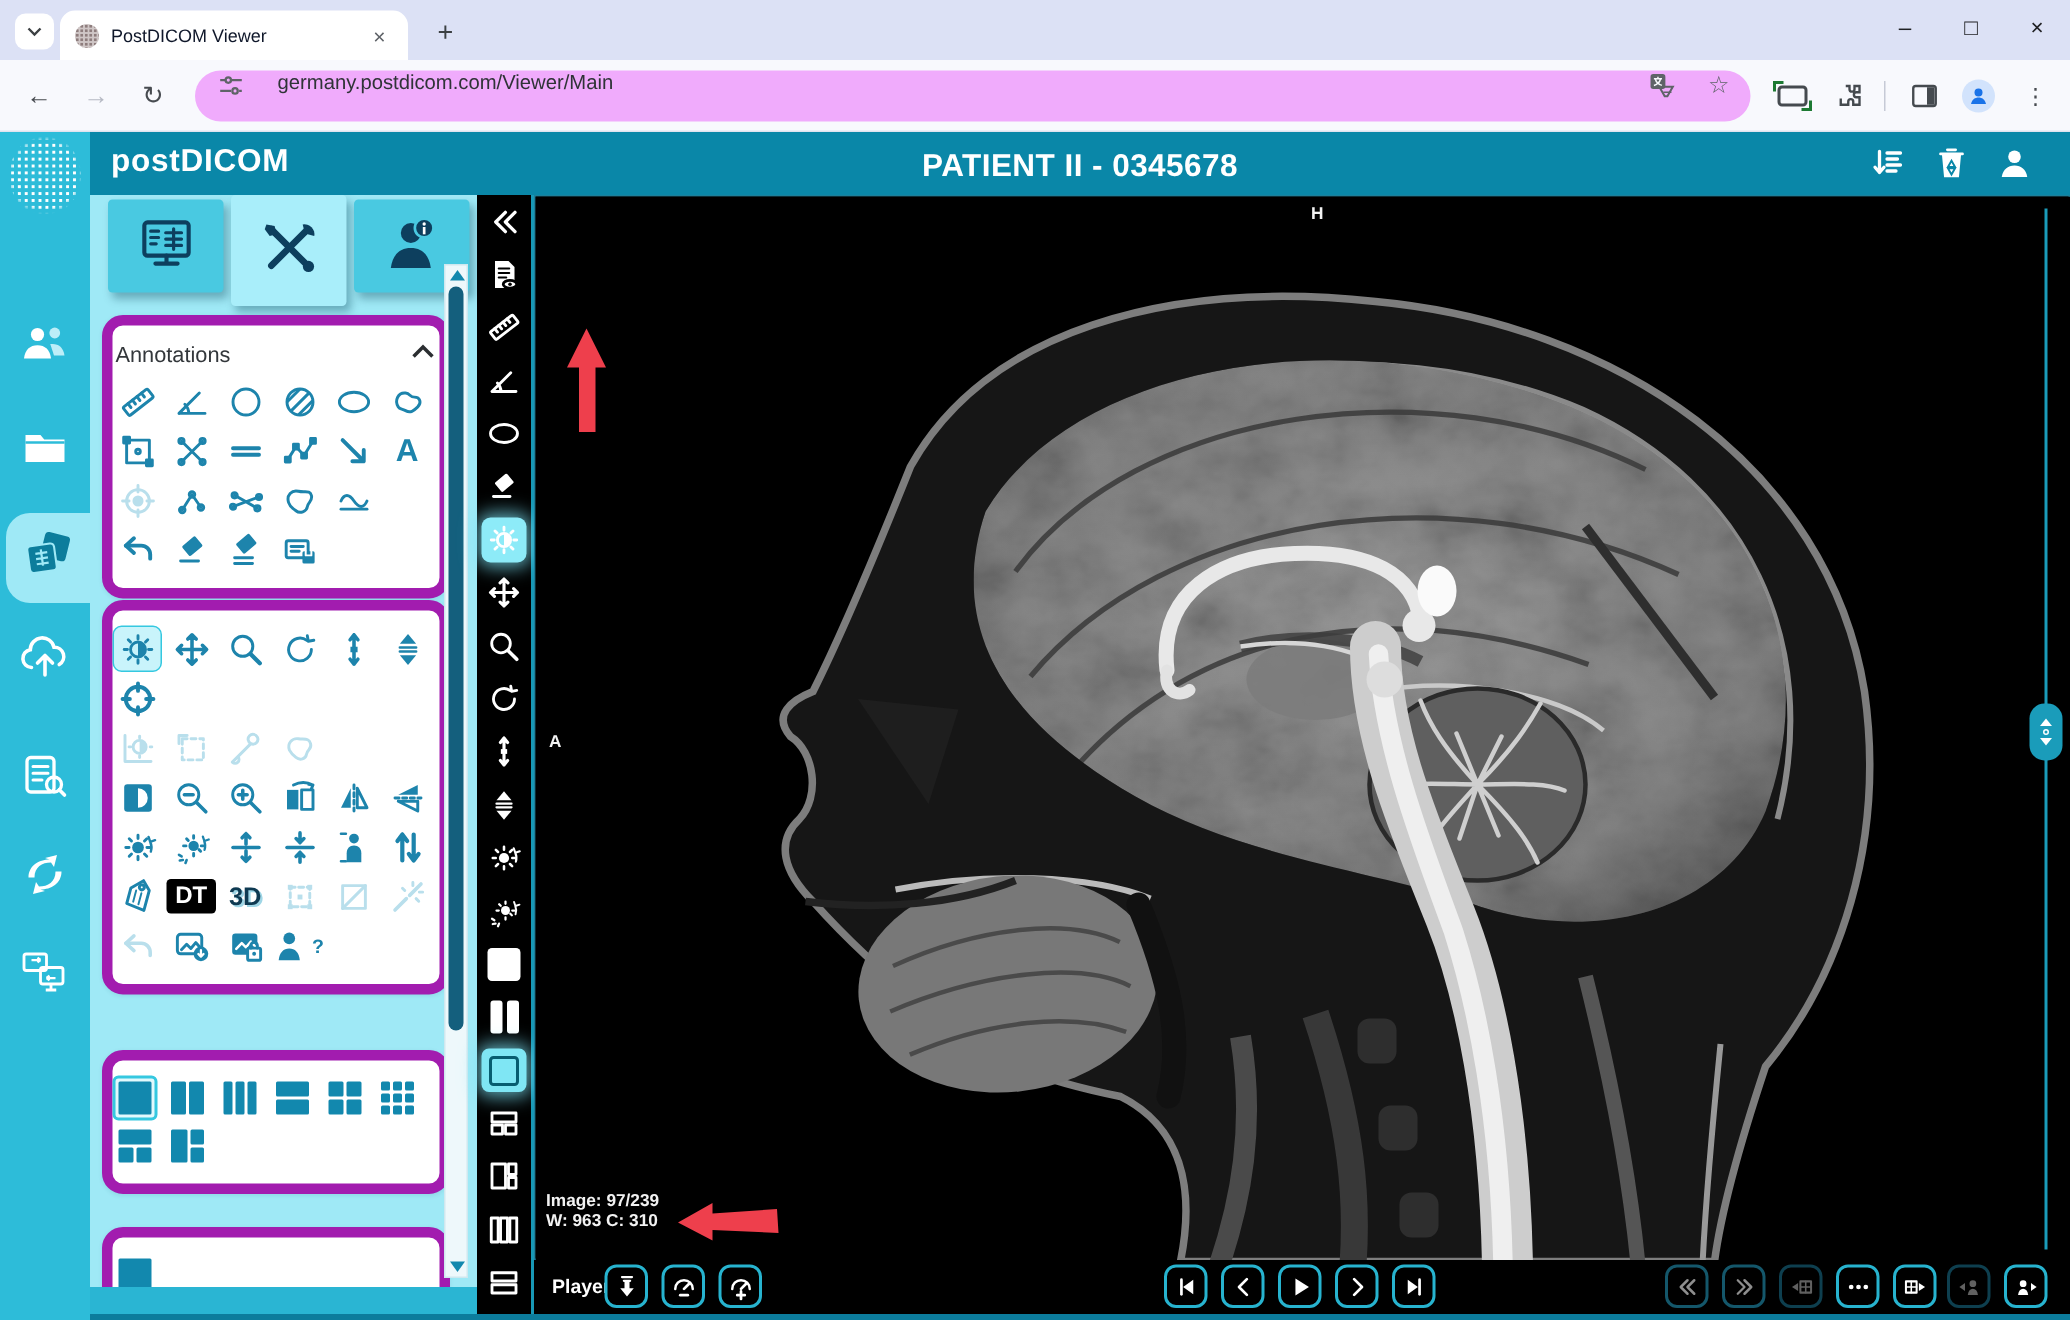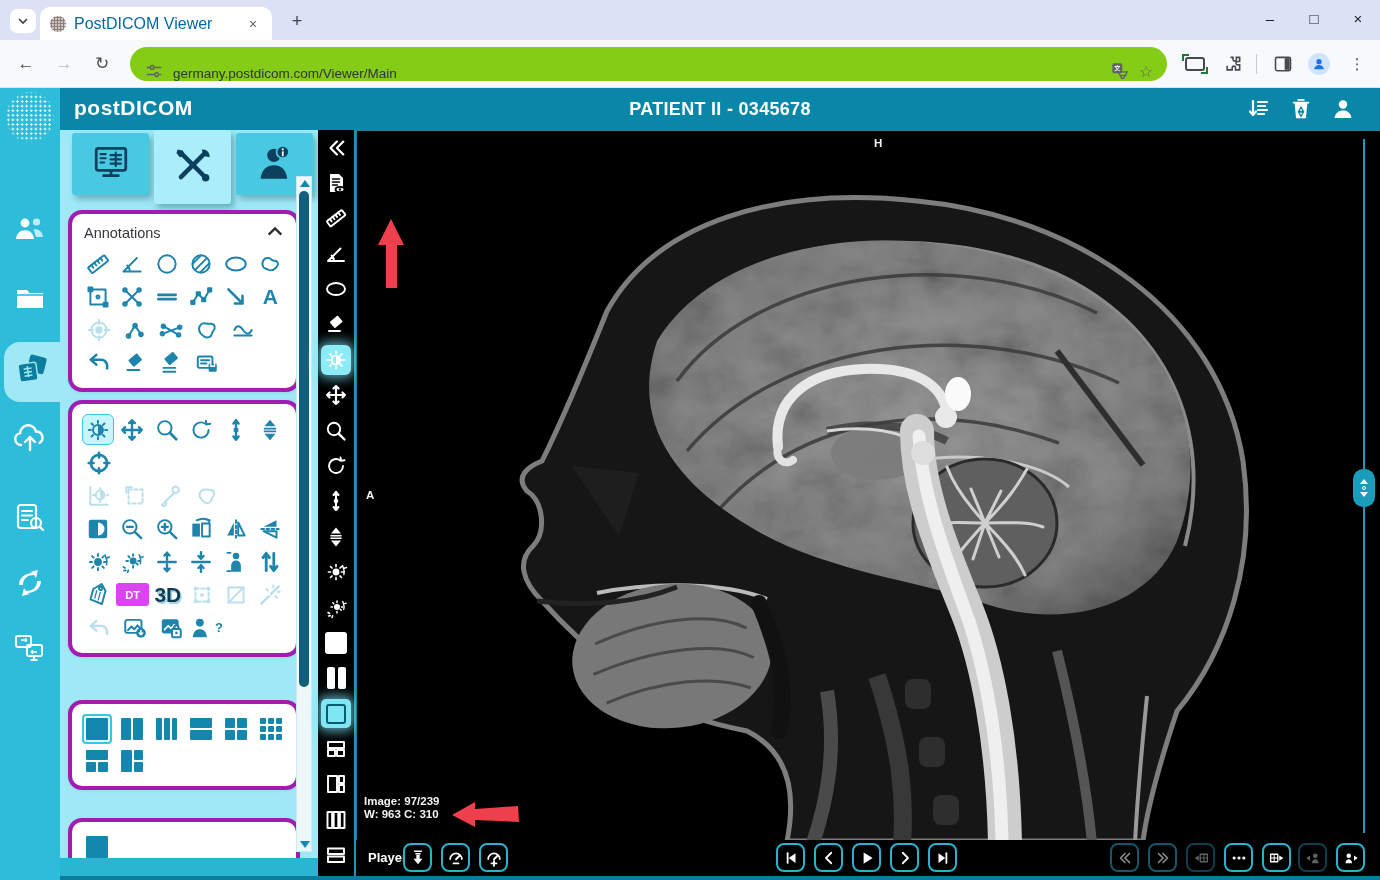--- a/index.html
+++ b/index.html
@@ -8,77 +8,77 @@
   #stage{position:absolute;inset:0;width:1380px;height:880px}
 
   
   .tabstrip{position:absolute;left:0;top:0;width:1380px;height:40px;background:#dce1f5}
   .tab-chevron{position:absolute;left:10px;top:9px;width:26px;height:24px;background:#fff;
     border-radius:7px;display:flex;align-items:center;justify-content:center}
   .btab{position:absolute;left:40px;top:7px;width:232px;height:33px;background:#fff;
     border-radius:10px 10px 0 0;display:flex;align-items:center;padding:0 10px;gap:8px}
   .favicon{width:16px;height:16px;border-radius:50%;
     background:radial-gradient(#8e7d7d 1px,transparent 1.2px) 0 0/3px 3px,#cfc6c6}
-  .btab-title{font-size:16px;color:#0369a1;flex:1;white-space:nowrap;overflow:hidden}
+  .btab-title{font-size:12px;color:#0f172a;flex:1;white-space:nowrap;overflow:hidden}
   .tab-close{font-size:14px;color:#5f6368;width:18px;height:18px;line-height:18px;text-align:center;border-radius:50%}
   .newtab{position:absolute;left:284px;top:8px;width:26px;height:26px;text-align:center;line-height:26px;
     font-size:18px;color:#3c4043}
   .wctl{position:absolute;top:0;height:38px;width:44px;text-align:center;line-height:38px;font-size:15px;color:#202124}
   .btoolbar{position:absolute;left:0;top:40px;width:1380px;height:48px;background:#f8f9fd;border-bottom:1px solid #e0e3ef}
   .nav-glyph{position:absolute;top:10px;width:28px;height:28px;text-align:center;line-height:28px;
     font-size:17px;color:#474b50;border-radius:50%}
   .nav-glyph.off{color:#b6bac4}
-  .urlpill{position:absolute;left:130px;top:7px;width:1037px;height:34px;border-radius:17px;background:#84cc16;
-    display:flex;align-items:flex-end;padding:0 14px;gap:9px}
+  .urlpill{position:absolute;left:130px;top:7px;width:1037px;height:34px;border-radius:17px;background:#f0abfc;
+    display:flex;align-items:flex-start;padding:0 14px;gap:21px}
   .url-text{font-size:13.5px;color:#2f3337;flex:1}
   .pill-ic{width:20px;height:20px;display:flex;align-items:center;justify-content:center}
   .star{font-size:16px;color:#5f6368}
   .bt-ic{position:absolute;top:12px;width:26px;height:24px;display:flex;align-items:center;justify-content:center}
   .capt{width:20px;height:14px;border:2px solid #454a4f;border-radius:3px;position:relative}
   .capt:before,.capt:after{content:"";position:absolute;width:5px;height:5px;border:2px solid #1d7a33}
   .capt:before{left:-5px;top:-5px;border-right:none;border-bottom:none}
   .capt:after{right:-5px;bottom:-5px;border-left:none;border-top:none}
   .vsep{position:absolute;left:1256px;top:14px;width:1px;height:20px;background:#c6cad6}
   .avatar-b{width:22px;height:22px;border-radius:50%;background:#d2e3fc;display:flex;align-items:center;justify-content:center}
   .kebab{font-size:15px;color:#474b50}
 
   
   .appheader{position:absolute;left:60px;top:88px;width:1320px;height:42px;background:#0a87a8}
   .logo{position:absolute;left:14px;top:8px;color:#fff;font-size:21px;font-weight:600;letter-spacing:.5px}
-  .apptitle{position:absolute;left:0;right:0;top:11px;text-align:center;color:#fff;font-size:18px;font-weight:700;letter-spacing:.3px}
+  .apptitle{position:absolute;left:0;right:0;top:11px;text-align:center;color:#fff;font-size:21px;font-weight:700;letter-spacing:.3px}
   .ah-ic{position:absolute;top:7px;width:30px;height:28px;display:flex;align-items:center;justify-content:center}
 
   
   .sidebar{position:absolute;left:0;top:88px;width:60px;height:792px;background:#2dbcd9}
   .sblogo{position:absolute;left:6px;top:2px;width:48px;height:54px;border-radius:50%;
     background:radial-gradient(#fff 1.1px,transparent 1.3px) 0 0/4.6px 4.6px;
     -webkit-mask-image:radial-gradient(circle at 50% 50%,#000 60%,transparent 72%);
     mask-image:radial-gradient(circle at 50% 50%,#000 60%,transparent 72%)}
   .sbitem{position:absolute;left:0;width:60px;height:56px;display:flex;align-items:center;justify-content:center;color:#fff}
   .sbitem.active{left:4px;width:56px;background:#9fe9f6;border-radius:16px 0 0 16px;color:#0c7d9c}
 
   
   .toolpanel{position:absolute;left:60px;top:130px;width:258px;height:728px;background:#9fe9f6;overflow:hidden}
   .ptab{position:absolute;width:77px;border-radius:3px;background:#49c9e1;display:flex;align-items:center;justify-content:center;
     box-shadow:3px 4px 6px rgba(0,60,80,.35)}
   .ptab{top:3px;height:62px}
   .ptab.active{top:0;height:74px;background:#a9eefa}
-  .card{position:absolute;left:8px;width:232px;background:#fff;border:4px solid #a21caf;border-radius:14px;
-    padding:8px 10px;box-shadow:0 1px 3px rgba(0,80,100,.10)}
+  .card{position:absolute;left:8px;width:232px;background:#fff;border:7px solid #a21caf;border-radius:14px;
+    padding:8px 0;box-shadow:0 1px 3px rgba(0,80,100,.10)}
   .card-h{display:flex;align-items:center;justify-content:space-between;padding:2px 2px 4px}
   .card-title{font-size:14.5px;color:#33373b}
   .gr{display:flex;gap:3px;margin:2px 0}
   .gi{width:33px;height:31px;display:flex;align-items:center;justify-content:center}
   .gi svg{stroke:#1d84ac;fill:none;stroke-width:1.8;stroke-linecap:round;stroke-linejoin:round}
   .gi.dis svg{stroke:#b9dfec}
   .gi.activebox{background:#c9f4fb;border:1.5px solid #35c8e0;border-radius:6px}
   .tA{font-size:21px;font-weight:700;color:#1d84ac}
-  .dt-tile{width:50px;height:23px;background:#d946ef;border-radius:3px;color:#fff;font-size:11px;font-weight:700;
+  .dt-tile{width:50px;height:23px;background:#000000;border-radius:3px;color:#fff;font-size:16px;font-weight:700;
     display:flex;align-items:center;justify-content:center}
-  .td3{font-size:21px;font-weight:800;color:#0e3a52;text-shadow:1.5px 1.5px 0 #9fd6e6}
+  .td3{font-size:17px;font-weight:800;color:#0e3a52;text-shadow:1.5px 1.5px 0 #9fd6e6}
   .qmark{font-size:13px;font-weight:700;color:#1d84ac;margin-left:1px}
   
   .lt{width:30px;height:30px;border:2px solid transparent;border-radius:4px;display:grid;gap:2px;padding:2px}
   .lt div{background:#1288ae;border-radius:1px}
   .lt.sel{border-color:#35c8e0;background:#e2f9fd}
   .c2{grid-template-columns:1fr 1fr}.c3{grid-template-columns:1fr 1fr 1fr}
   .r2{grid-template-rows:1fr 1fr}.g22{grid-template-columns:1fr 1fr;grid-template-rows:1fr 1fr}
   .g33{grid-template-columns:1fr 1fr 1fr;grid-template-rows:1fr 1fr 1fr}
   .g12{grid-template-columns:1fr 1fr;grid-template-rows:1fr 1fr}
   .g12 div:first-child{grid-column:1/3}

